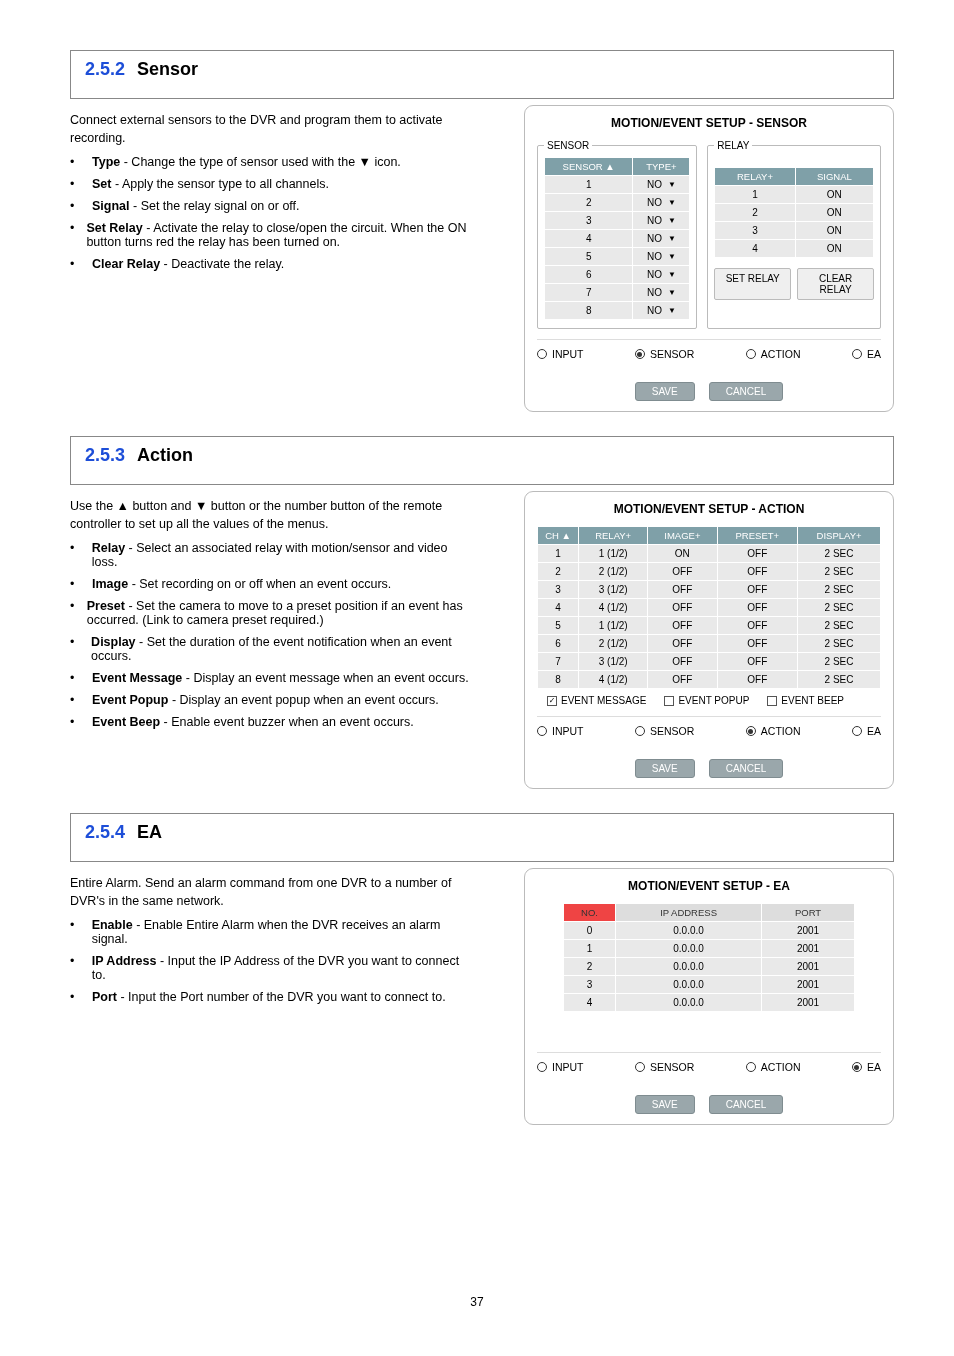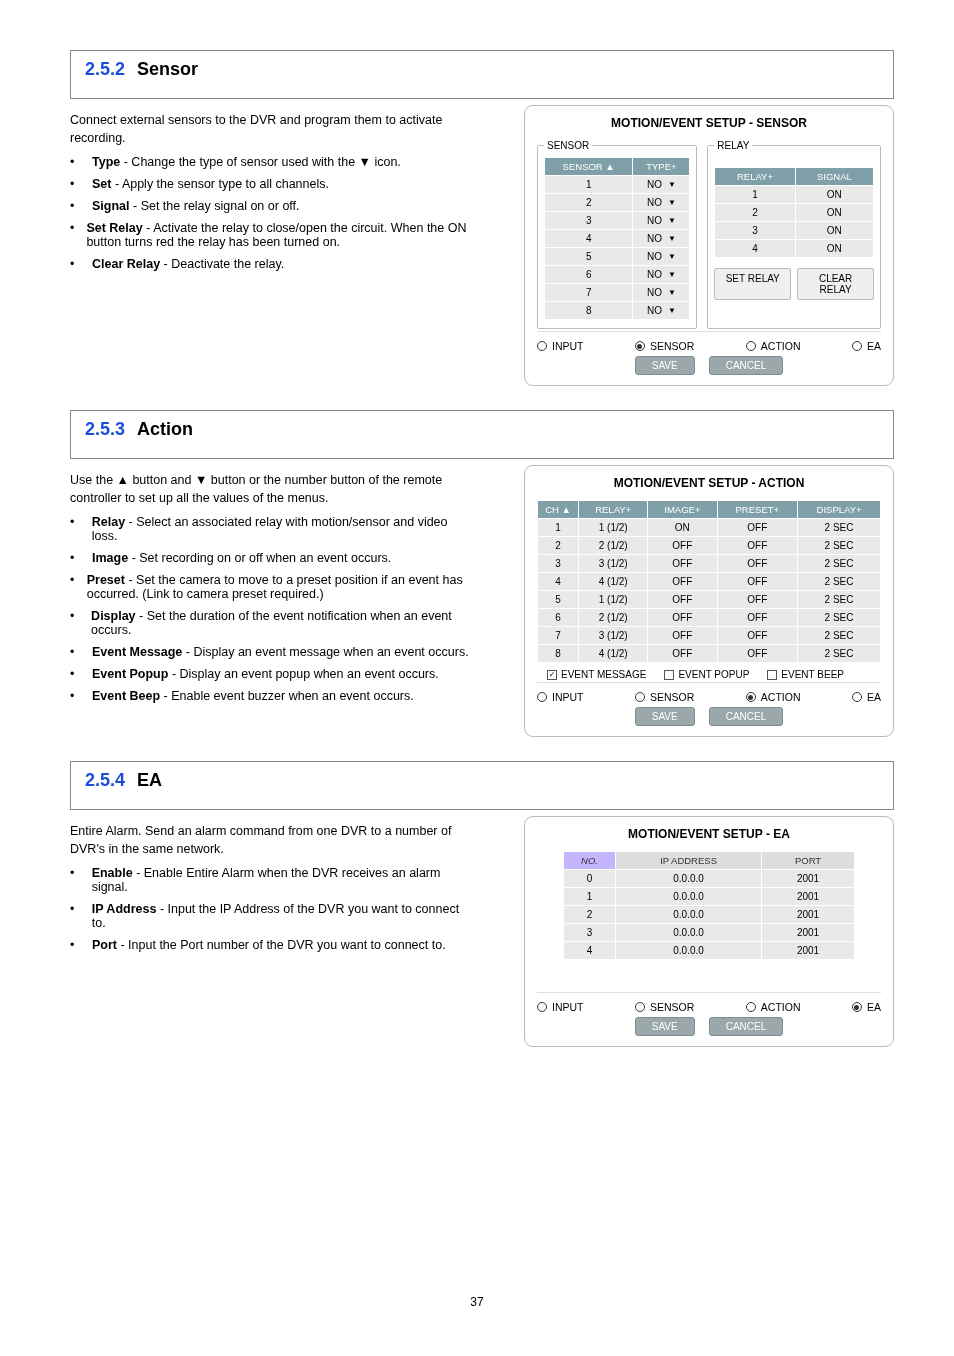--- a/index.html
+++ b/index.html
@@ -79,32 +79,32 @@
     border: 1px solid #bbb;
     border-radius: 2px;
     font-size: 10px;
     padding: 4px 6px;
     text-align: center;
   }
   .tab-row {
     display: flex;
     justify-content: space-between;
     gap: 6px;
-    margin-top: 2px;
+    margin-top: 10px;
     font-size: 10.5px;
     border-top: 1px solid #ddd;
     padding-top: 8px;
   }
   .radio { display: inline-flex; align-items: center; gap: 5px; }
   .radio .c {
     width: 10px; height: 10px; border: 1px solid #333; border-radius: 50%;
     display: inline-flex; align-items: center; justify-content: center;
   }
   .radio .c.sel::after { content: ""; width: 5px; height: 5px; background: #333; border-radius: 50%; }
-  .save-row { display: flex; justify-content: center; gap: 14px; margin-top: 4px; }
+  .save-row { display: flex; justify-content: center; gap: 14px; margin-top: 22px; }
   .pill {
     background: #9aa7ab;
     color: #fff;
     font-size: 10px;
     padding: 3px 16px;
     border-radius: 3px;
     border: 1px solid #7f8c90;
   }
   .chk { display: inline-flex; align-items: center; gap: 4px; font-size: 10px; }
   .chk .box { width: 10px; height: 10px; border: 1px solid #555; display: inline-flex; align-items: center; justify-content: center; font-size: 8px; line-height: 1; }
@@ -473,21 +473,21 @@
     </div>
 
     <div class="right-col">
       <div class="shot">
         <div class="shot-title">MOTION/EVENT SETUP - EA</div>
 
 
         <table class="ea-table" style="width:85%; margin:0 auto;">
           <tbody>
               <tr>
-            <th style="width:18%; background:#c4b5fd; color:#333;font-style:italic;">NO.</th>
+            <th style="width:18%; background:#ef4444; color:#333;">NO.</th>
             <th style="width:50%; background:#ddd; color:#333;">IP ADDRESS</th>
             <th style="background:#ddd; color:#333;">PORT</th>
           </tr>
           <tr>
                 <td>0</td>
                 <td>0.0.0.0</td>
                 <td>2001</td>
               </tr>
           <tr>
                 <td>1</td>

